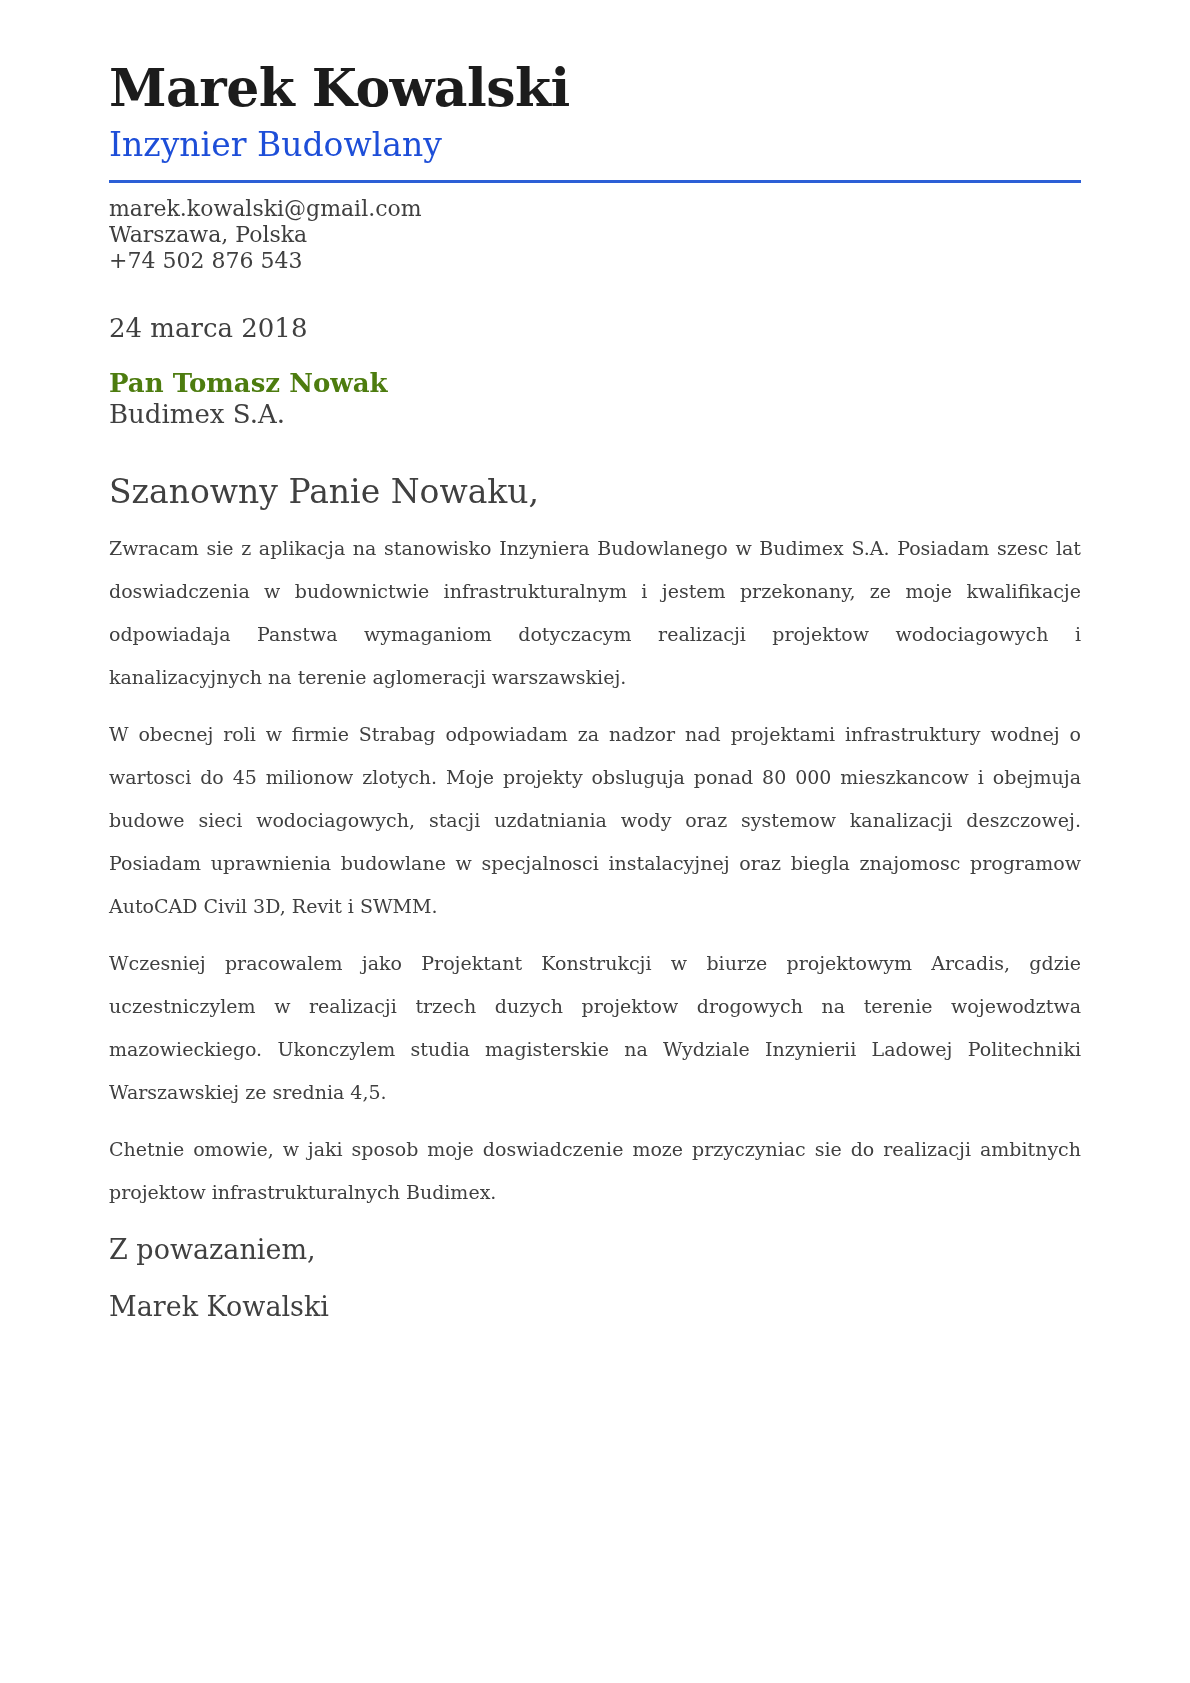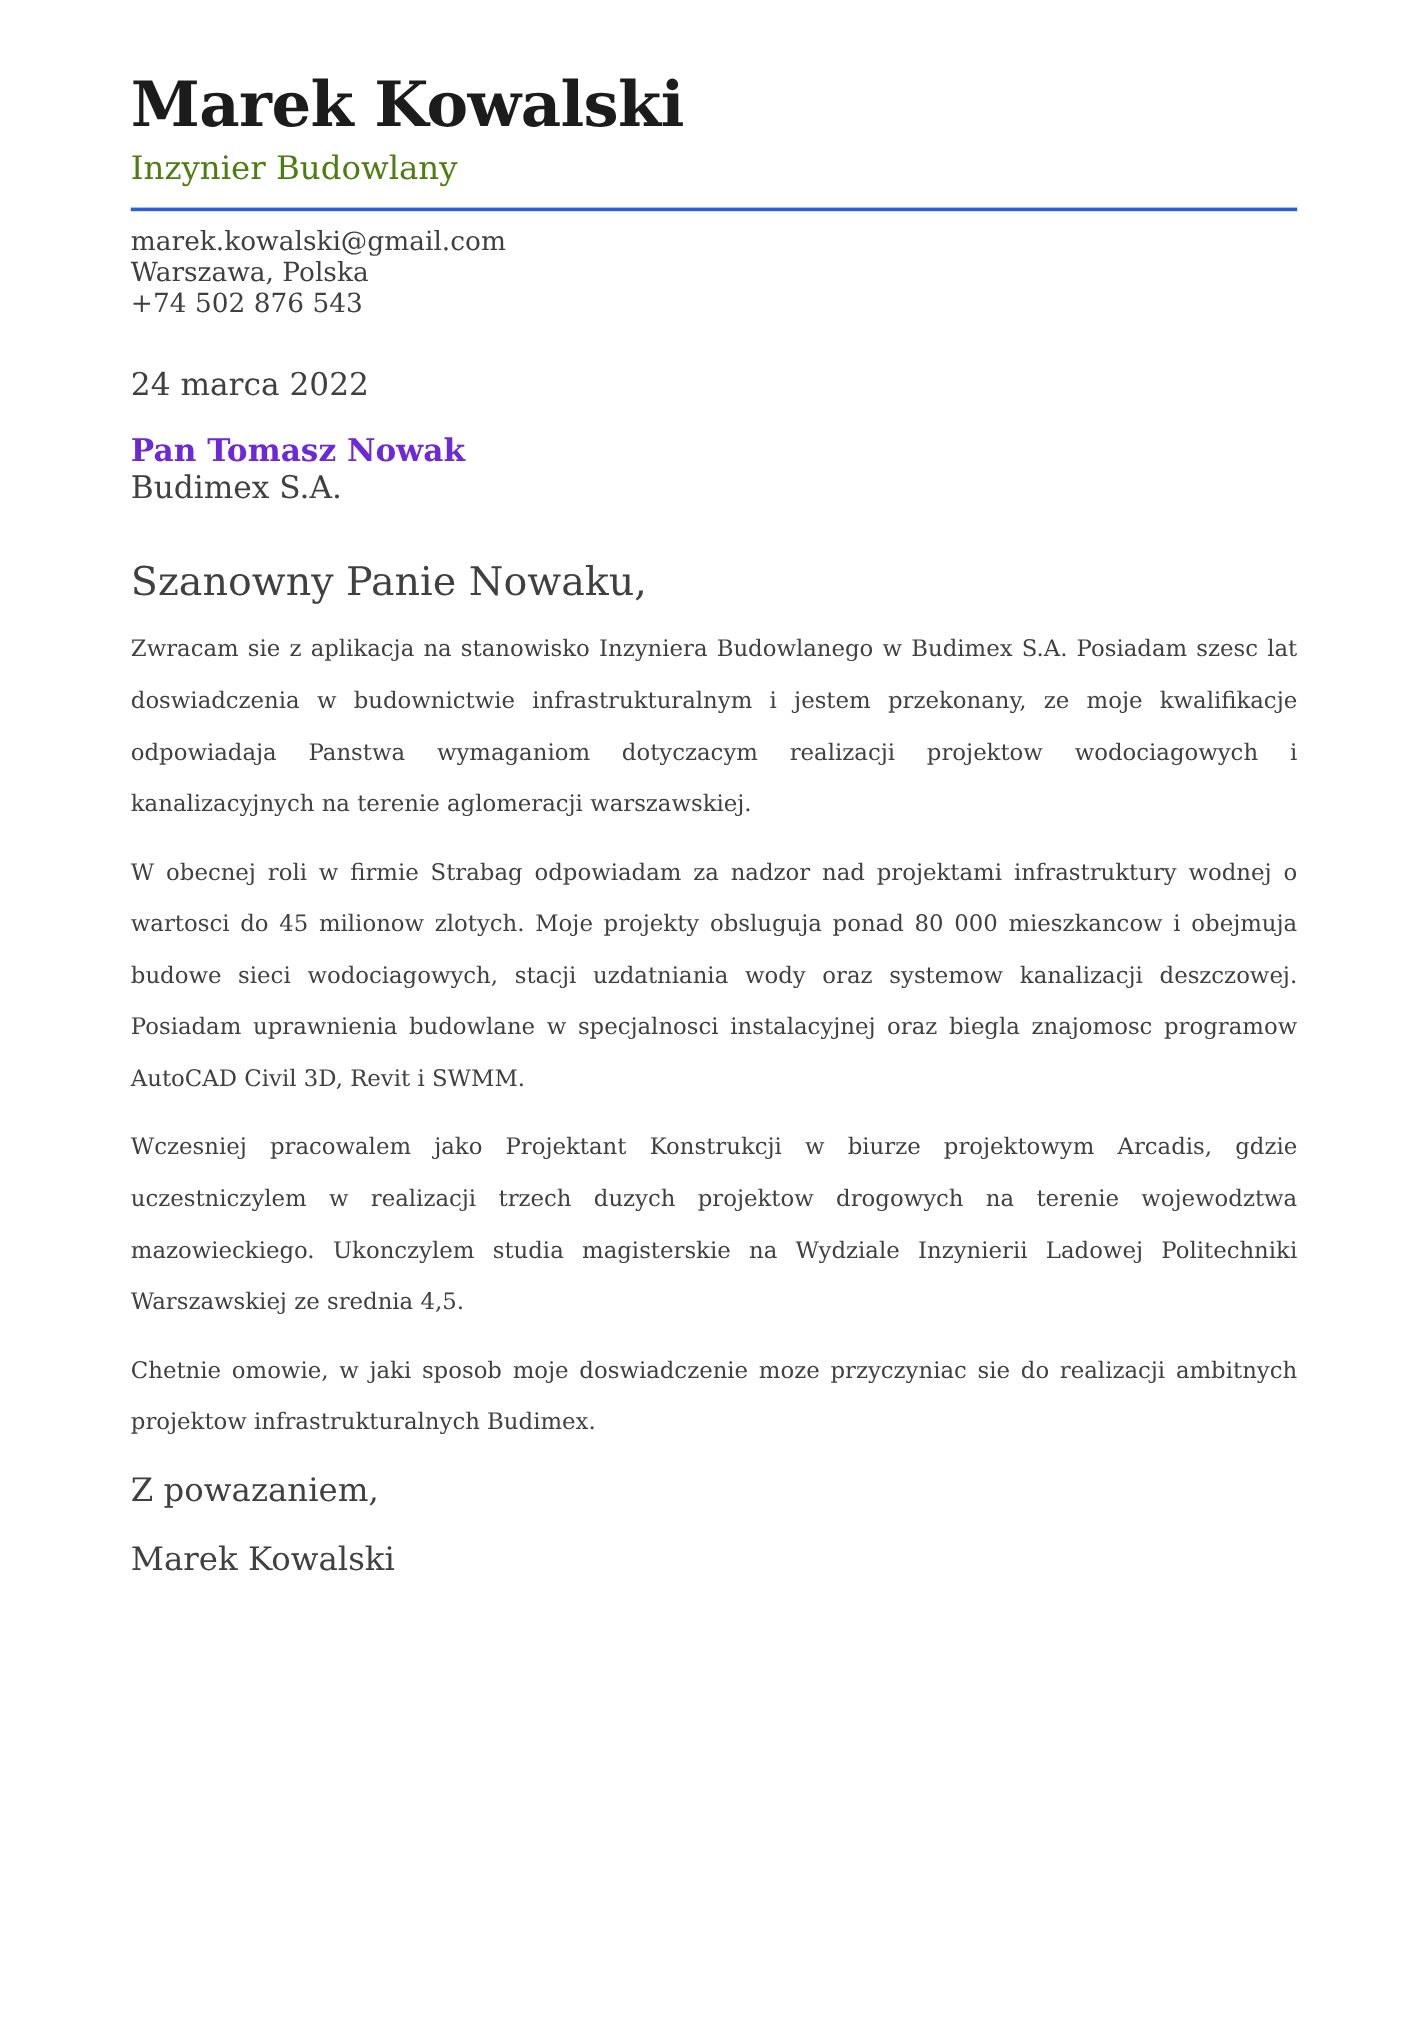--- a/index.html
+++ b/index.html
@@ -21,24 +21,24 @@
   .candidate-name {
     margin: 0;
     font-size: 52px;
     line-height: 1.25;
     font-weight: 700;
     color: #1c1c1c;
     letter-spacing: -0.5px;
   }
   .candidate-title {
     margin: 4px 0 0 0;
-    font-size: 27px;
+    font-size: 33px;
     line-height: 1.25;
     font-weight: 400;
-    color: #4d7c0f;
+    color: #1d4ed8;
   }
   .header-divider {
     height: 3px;
     background: #2c5fd6;
     border: none;
     margin: 15px 0 0 0;
   }
   .contact-block {
     margin-top: 13px;
     font-size: 22px;
@@ -50,21 +50,21 @@
     font-size: 26px;
     line-height: 32px;
   }
   .recipient-block {
     margin-top: 24px;
     font-size: 26px;
     line-height: 31px;
   }
   .recipient-name {
     font-weight: 700;
-    color: #6d28d9;
+    color: #4d7c0f;
   }
   .salutation {
     margin: 40px 0 0 0;
     font-size: 33px;
     line-height: 43px;
   }
   p.body-par {
     margin: 14px 0 0 0;
     font-size: 19px;
     line-height: 43px;
@@ -91,21 +91,21 @@
     <div class="candidate-title">Inzynier Budowlany</div>
     <div class="header-divider" style="background: rgb(44, 95, 214);"></div>
   </header>
 
   <div class="contact-block">
     <div>marek.kowalski@gmail.com</div>
     <div>Warszawa, Polska</div>
     <div>+74 502 876 543</div>
   </div>
 
-  <div class="letter-date">24 marca 2022</div>
+  <div class="letter-date">24 marca 2018</div>
 
   <div class="recipient-block">
     <div class="recipient-name">Pan Tomasz Nowak</div>
     <div class="recipient-company">Budimex S.A.</div>
   </div>
 
   <p class="salutation">Szanowny Panie Nowaku,</p>
 
   <p class="body-par">Zwracam sie z aplikacja na stanowisko Inzyniera Budowlanego w Budimex S.A. Posiadam szesc lat doswiadczenia w budownictwie infrastrukturalnym i jestem przekonany, ze moje kwalifikacje odpowiadaja Panstwa wymaganiom dotyczacym realizacji projektow wodociagowych i kanalizacyjnych na terenie aglomeracji warszawskiej.</p>
 

